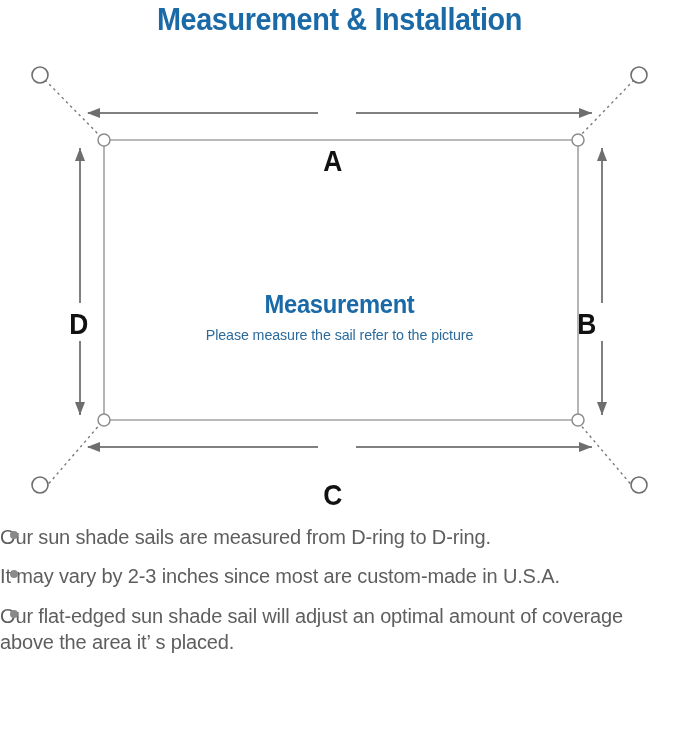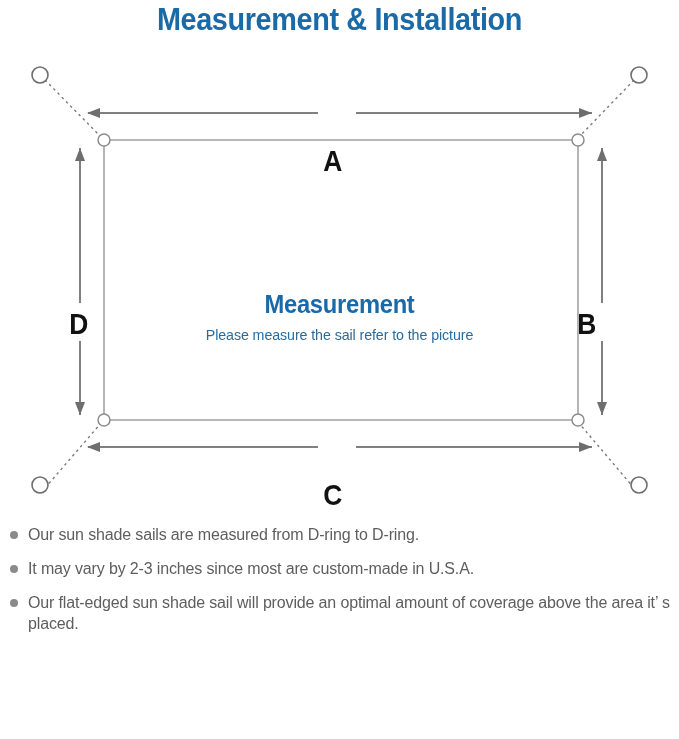--- a/index.html
+++ b/index.html
@@ -91,24 +91,23 @@
 
   
   #notes {
     position: absolute;
     left: 0;
     top: 524px;
     width: 679px;
   }
   .note-item {
     position: relative;
-    padding-left: 28px;
     margin-bottom: 13px;
     font-family: "Liberation Sans", sans-serif;
-    font-size: 16px;
+    font-size: 20px;
     line-height: 1.32;
     color: #5e5e5e;
     letter-spacing: -0.15px;
   }
   .note-bullet {
     position: absolute;
     left: 10px;
     top: 7px;
     width: 8px;
     height: 8px;
@@ -190,15 +189,15 @@
   <div class="note-item">
     <span class="note-bullet"></span>
     <span class="note-text">Our sun shade sails are measured from D-ring to D-ring.</span>
   </div>
   <div class="note-item">
     <span class="note-bullet"></span>
     <span class="note-text">It may vary by 2-3 inches since most are custom-made in U.S.A.</span>
   </div>
   <div class="note-item">
     <span class="note-bullet"></span>
-    <span class="note-text">Our flat-edged sun shade sail will provide an optimal amount of coverage above the area it’ s placed.</span>
+    <span class="note-text">Our flat-edged sun shade sail will adjust an optimal amount of coverage above the area it’ s placed.</span>
   </div>
 </div>
 
 </body></html>

